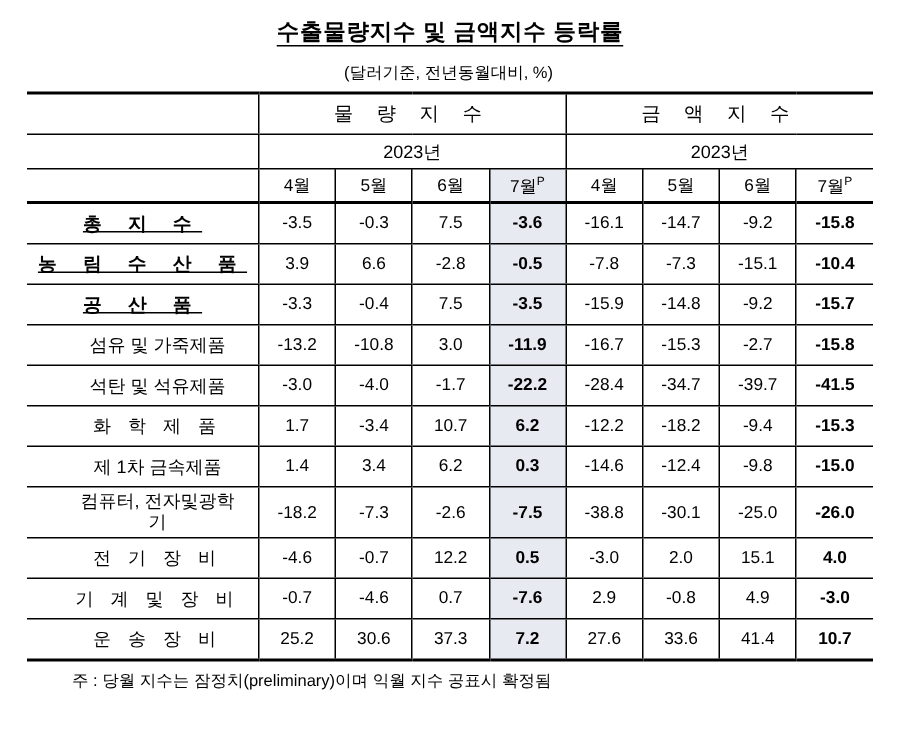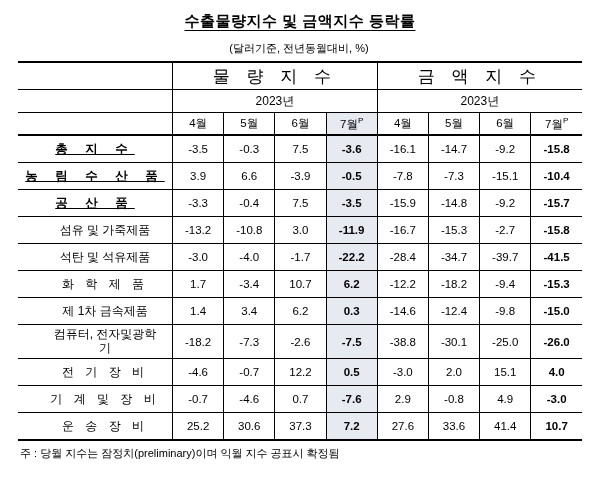--- a/index.html
+++ b/index.html
@@ -49,21 +49,21 @@
     vertical-align: middle;
     font-weight: normal;
   }
   
   .bt-thick { border-top: 2px solid #000 !important; }
   .bb-thick { border-bottom: 2px solid #000 !important; }
   .bb-thin { border-bottom: 1px solid #000 !important; }
   .bl-thin { border-left: 1px solid #000 !important; }
 
   .hdr-group {
-    font-size: 17px;
+    font-size: 13px;
     font-weight: bold;
     letter-spacing: 6px;
     height: 26px;
   }
   .hdr-year {
     font-size: 12px;
     height: 22px;
   }
   .hdr-month {
     font-size: 11.5px;
@@ -103,20 +103,21 @@
     background: #e8eaf2;
   }
   .sup {
     font-size: 8px;
     vertical-align: super;
   }
   .footnote {
     font-size: 11px;
     margin-top: 5px;
     padding-left: 2px;
+    margin-left: 28px;
   }
   .two-line {
     line-height: 1.15;
   }
 </style>
 </head>
 <body>
 
 <div class="page">
 
@@ -168,21 +169,21 @@
         <td class="num bb-thin bl-thin">-16.1</td>
         <td class="num bb-thin bl-thin">-14.7</td>
         <td class="num bb-thin bl-thin">-9.2</td>
         <td class="num bold bb-thin bl-thin">-15.8</td>
       </tr>
 
       <tr>
         <td class="rowlabel major bb-thin">농 림 수 산 품</td>
         <td class="num bb-thin bl-thin">3.9</td>
         <td class="num bb-thin bl-thin">6.6</td>
-        <td class="num bb-thin bl-thin">-3.9</td>
+        <td class="num bb-thin bl-thin">-2.8</td>
         <td class="num bold bb-thin bl-thin hl">-0.5</td>
         <td class="num bb-thin bl-thin">-7.8</td>
         <td class="num bb-thin bl-thin">-7.3</td>
         <td class="num bb-thin bl-thin">-15.1</td>
         <td class="num bold bb-thin bl-thin">-10.4</td>
       </tr>
 
       <tr>
         <td class="rowlabel major bb-thin">공 산 품</td>
         <td class="num bb-thin bl-thin">-3.3</td>

